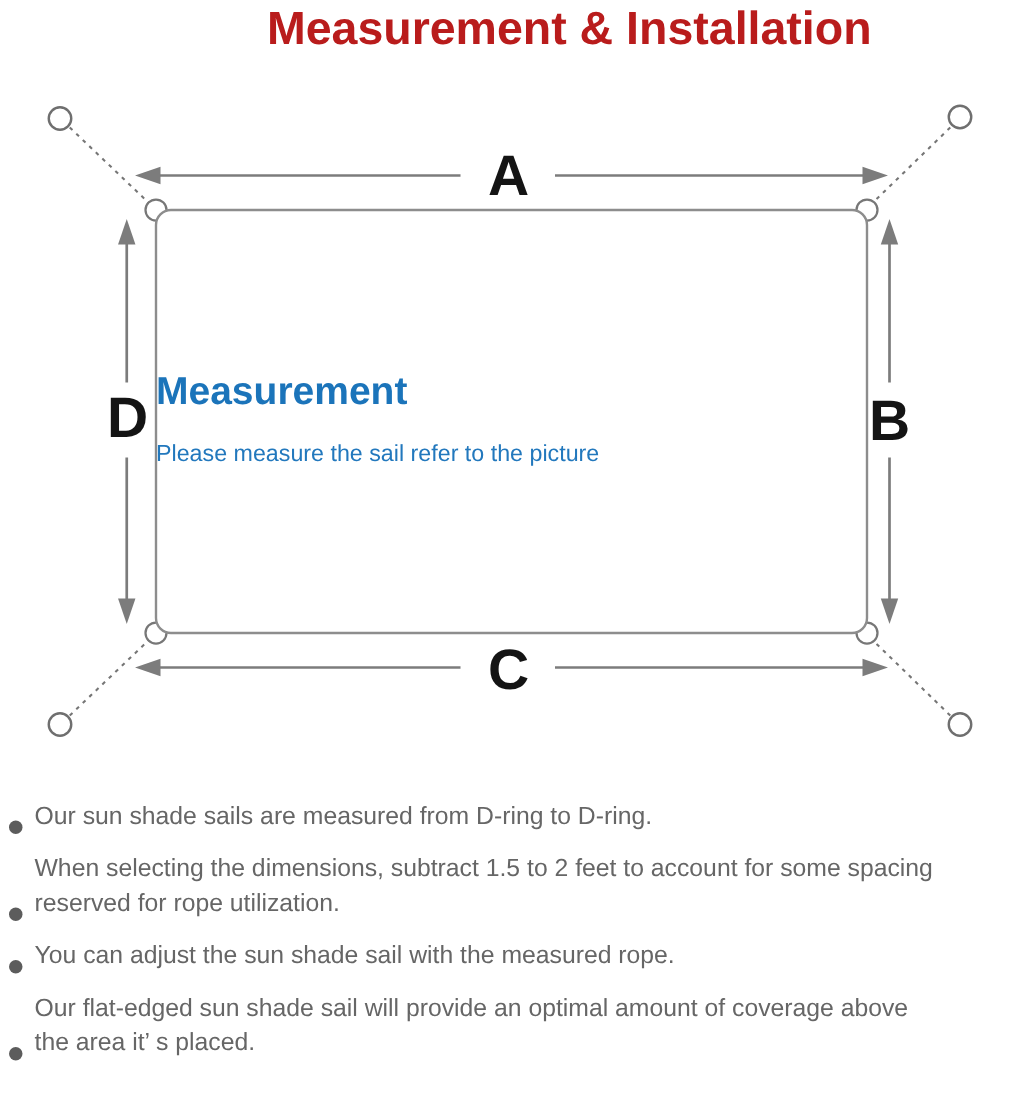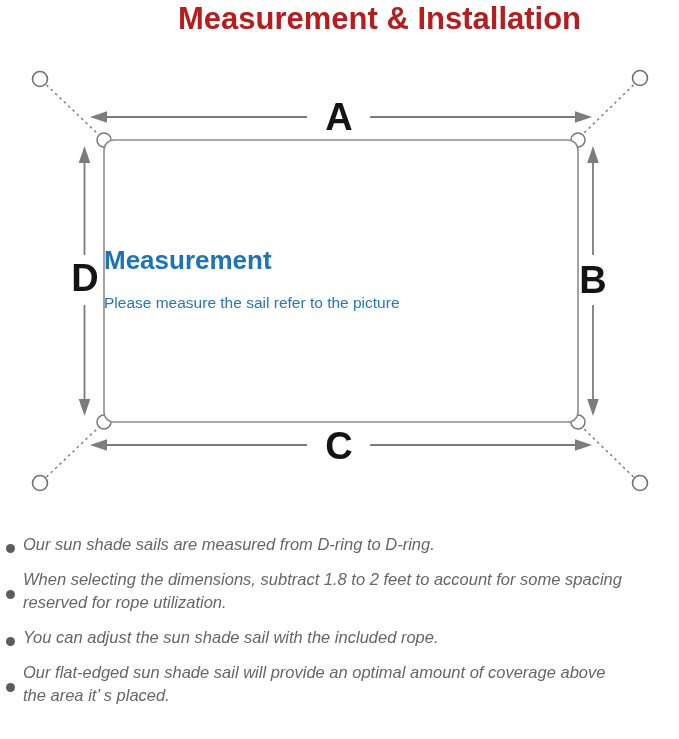--- a/index.html
+++ b/index.html
@@ -22,21 +22,21 @@
   }
 
   .center-text{
     position:absolute;left:104px;top:245px;width:473px;
     text-align:left;pointer-events:none;
   }
   .center-heading{font-size:26px;font-weight:700;color:#1b74ba;line-height:30px;}
   .center-sub{font-size:15.5px;color:#2278bd;line-height:22px;margin-top:17px;}
 
   .notes{position:absolute;left:6px;top:533px;width:665px;}
-  .note{display:flex;align-items:center;margin-bottom:12px;font-style:italic;}
+  .note{display:flex;align-items:flex-end;margin-bottom:12px;}
   .note-dot{
     flex:0 0 auto;width:9px;height:9px;border-radius:50%;
     background:#5c5c5c;margin:7px 8px 0 0;
   }
   .note-text{
     font-size:16.5px;line-height:23px;color:#666666;
     white-space:pre-line;
   }
 </style>
 </head>
@@ -120,26 +120,26 @@
     <div class="center-sub">Please measure the sail refer to the picture</div>
   </div>
 
   <div class="notes">
     <div class="note">
       <span class="note-dot"></span>
       <span class="note-text">Our sun shade sails are measured from D-ring to D-ring.</span>
     </div>
     <div class="note">
       <span class="note-dot"></span>
-      <span class="note-text">When selecting the dimensions, subtract 1.8 to 2 feet to account for some spacing
+      <span class="note-text">When selecting the dimensions, subtract 1.5 to 2 feet to account for some spacing
 reserved for rope utilization.</span>
     </div>
     <div class="note">
       <span class="note-dot"></span>
-      <span class="note-text">You can adjust the sun shade sail with the included rope.</span>
+      <span class="note-text">You can adjust the sun shade sail with the measured rope.</span>
     </div>
     <div class="note">
       <span class="note-dot"></span>
       <span class="note-text">Our flat-edged sun shade sail will provide an optimal amount of coverage above
 the area it’ s placed.</span>
     </div>
   </div>
 
 </div>
 

